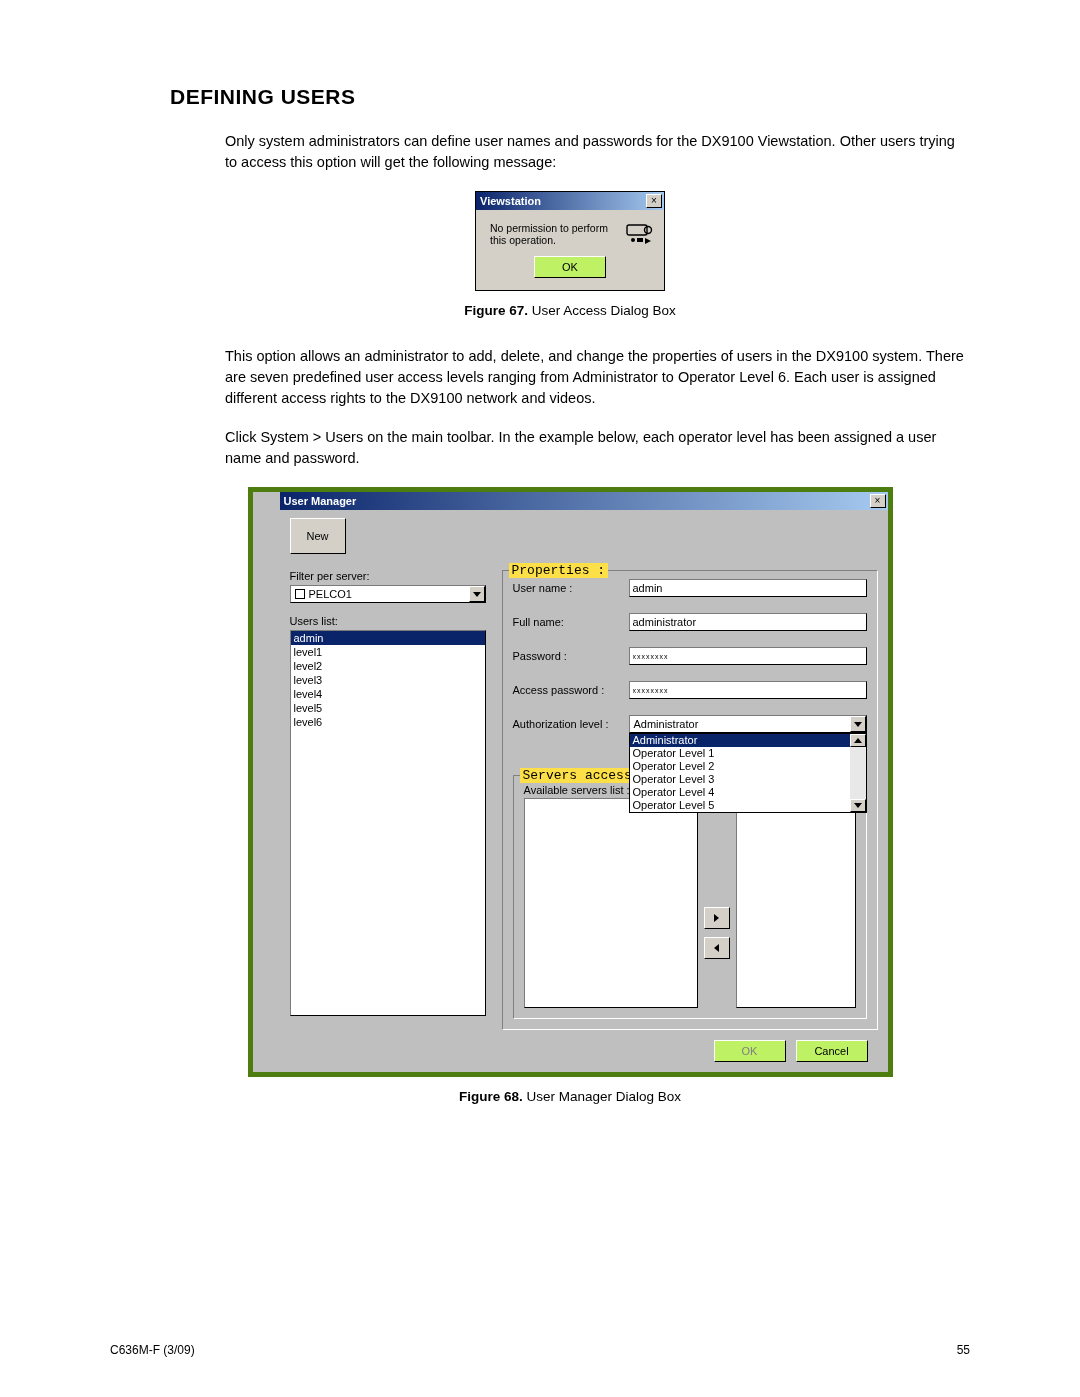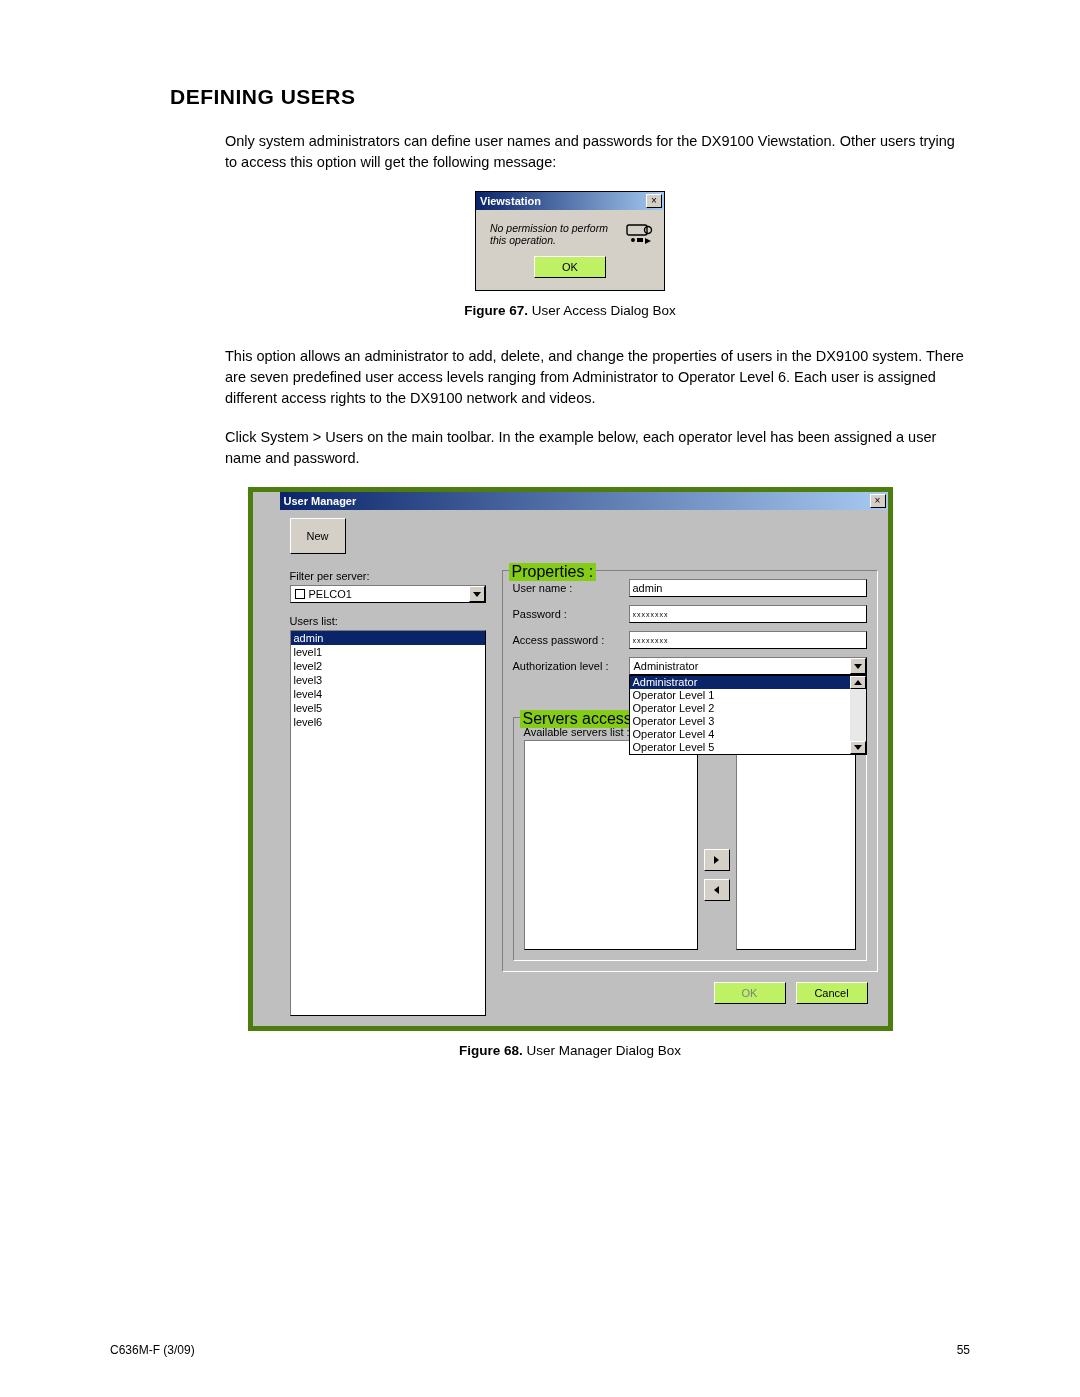--- a/index.html
+++ b/index.html
@@ -55,21 +55,21 @@
   .xbtn {
     width: 16px; height: 14px;
     background: #d4d0c8;
     border: 1px solid #000;
     border-top-color:#fff; border-left-color:#fff;
     color:#000; font-size:10px; line-height:11px;
     text-align:center; font-weight:normal;
   }
   .dlg1-body {
     padding: 12px 10px 10px 14px;
-    display:flex; align-items:flex-end; gap:16px;font-style:italic;
+    display:flex; align-items:flex-end; gap:16px;
   }
   .dlg1-body .msg { flex: 1; font-size: 10.5px; }
   .cam-icon {
     width: 28px; height: 22px;
   }
   .dlg1-btnrow { text-align:center; padding: 0 0 12px 0; }
   .winbtn {
     min-width: 72px; height: 22px;
     background:#bef264;
     border:1px solid #000;
@@ -127,23 +127,23 @@
   }
   .listbox .item { padding:0 3px; line-height:14px; }
   .listbox .item.sel { background:#0a246a; color:#fff; }
 
   .fieldset {
     border:1px solid #808080; border-right-color:#fff; border-bottom-color:#fff;
     padding: 8px 10px 10px 10px; position:relative;
   }
   .fieldset > .legend {
     position:absolute; top:-8px; left:6px;
-    background:#84cc16; padding:0 3px; font-size:16px;
-  }
-  .proprow { display:flex; align-items:center; margin-bottom:8px; }
+    background:#fde047; padding:0 3px; font-size:13px;font-family:Liberation Mono, monospace;
+  }
+  .proprow { display:flex; align-items:center; margin-bottom:16px; }
   .proprow .plabel { width:116px; font-size:11px; }
   .txtin {
     flex:1; height:18px; background:#fff;
     border:1px solid #000; border-top-color:#7b7b7b; border-left-color:#7b7b7b;
     font-size:11px; padding:0 3px;
   }
 
   .auth-wrap { position:relative; flex:1; }
   .auth-combo { width:100%; }
   .auth-drop {
@@ -264,20 +264,24 @@
             </div>
           </div>
 
           <div class="rightcol">
             <div class="fieldset">
               <span class="legend">Properties :</span>
 
               <div class="proprow">
                 <span class="plabel">User name :</span>
                 <input class="txtin" value="admin" style="">
+              </div>
+              <div class="proprow">
+                <span class="plabel">Full name:</span>
+                <input class="txtin" value="administrator" style="">
               </div>
               <div class="proprow">
                 <span class="plabel">Password :</span>
                 <input class="txtin" style="font-size: 7px; letter-spacing: 1px;" value="xxxxxxxx">
               </div>
               <div class="proprow">
                 <span class="plabel">Access password :</span>
                 <input class="txtin" style="font-size: 7px; letter-spacing: 1px;" value="xxxxxxxx">
               </div>
               <div class="proprow">

